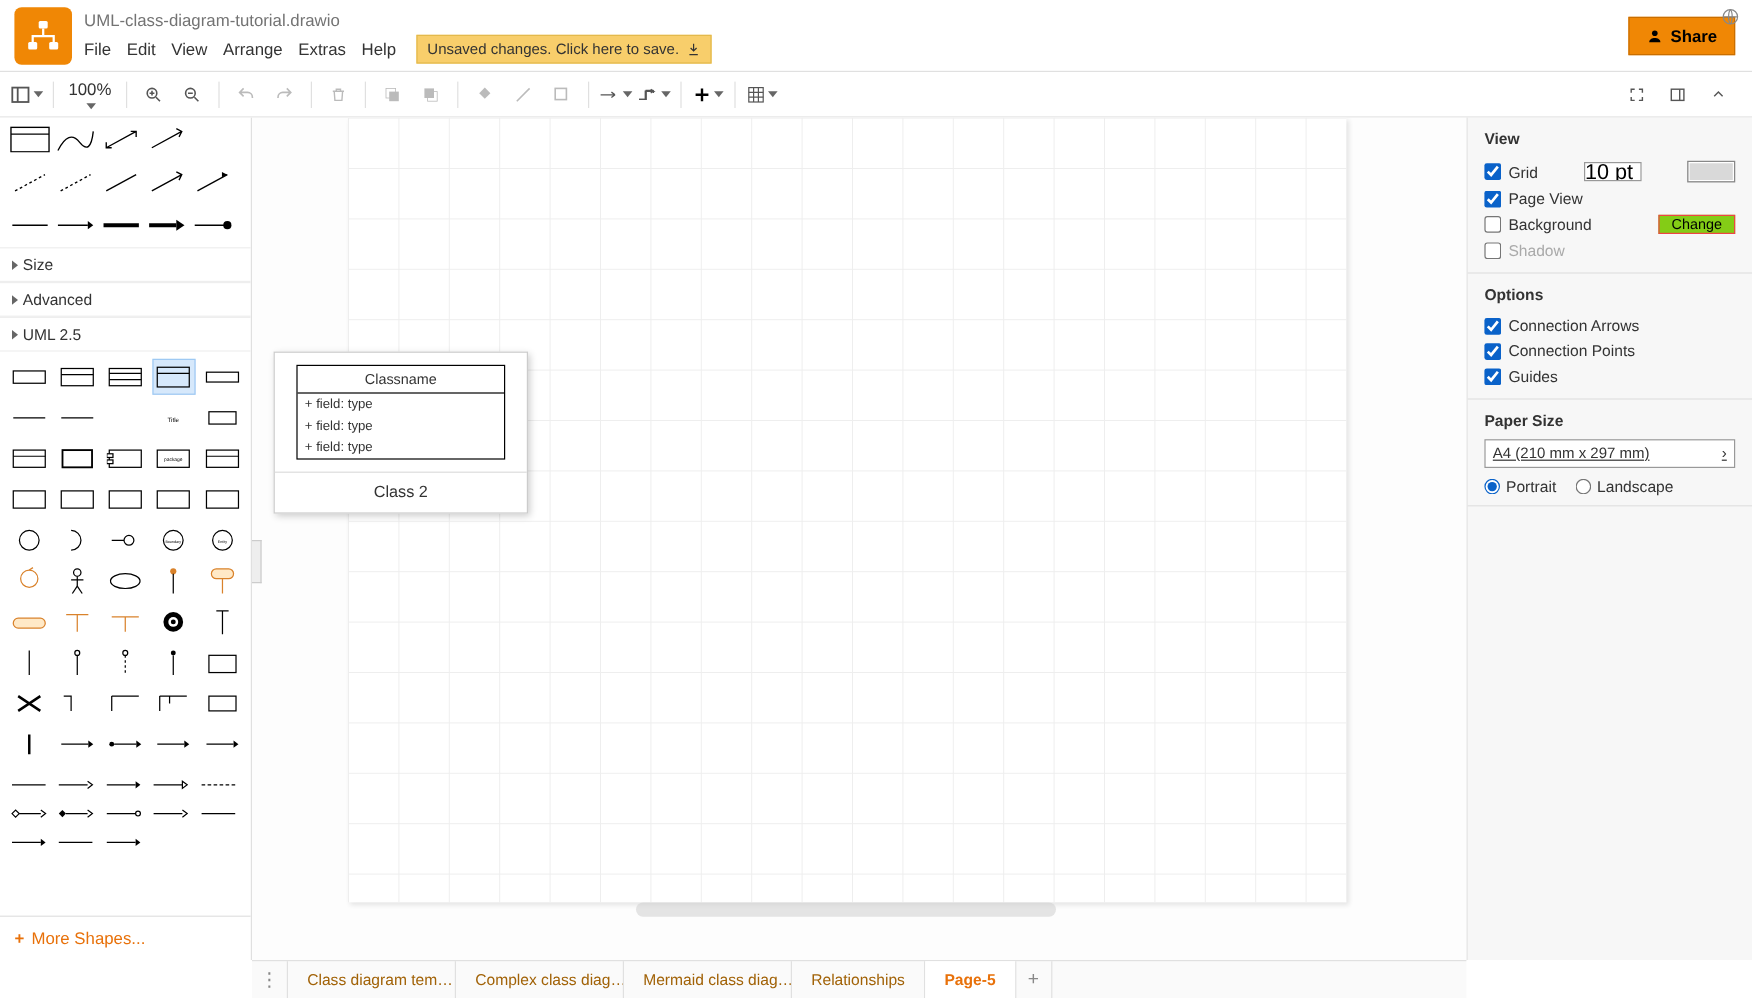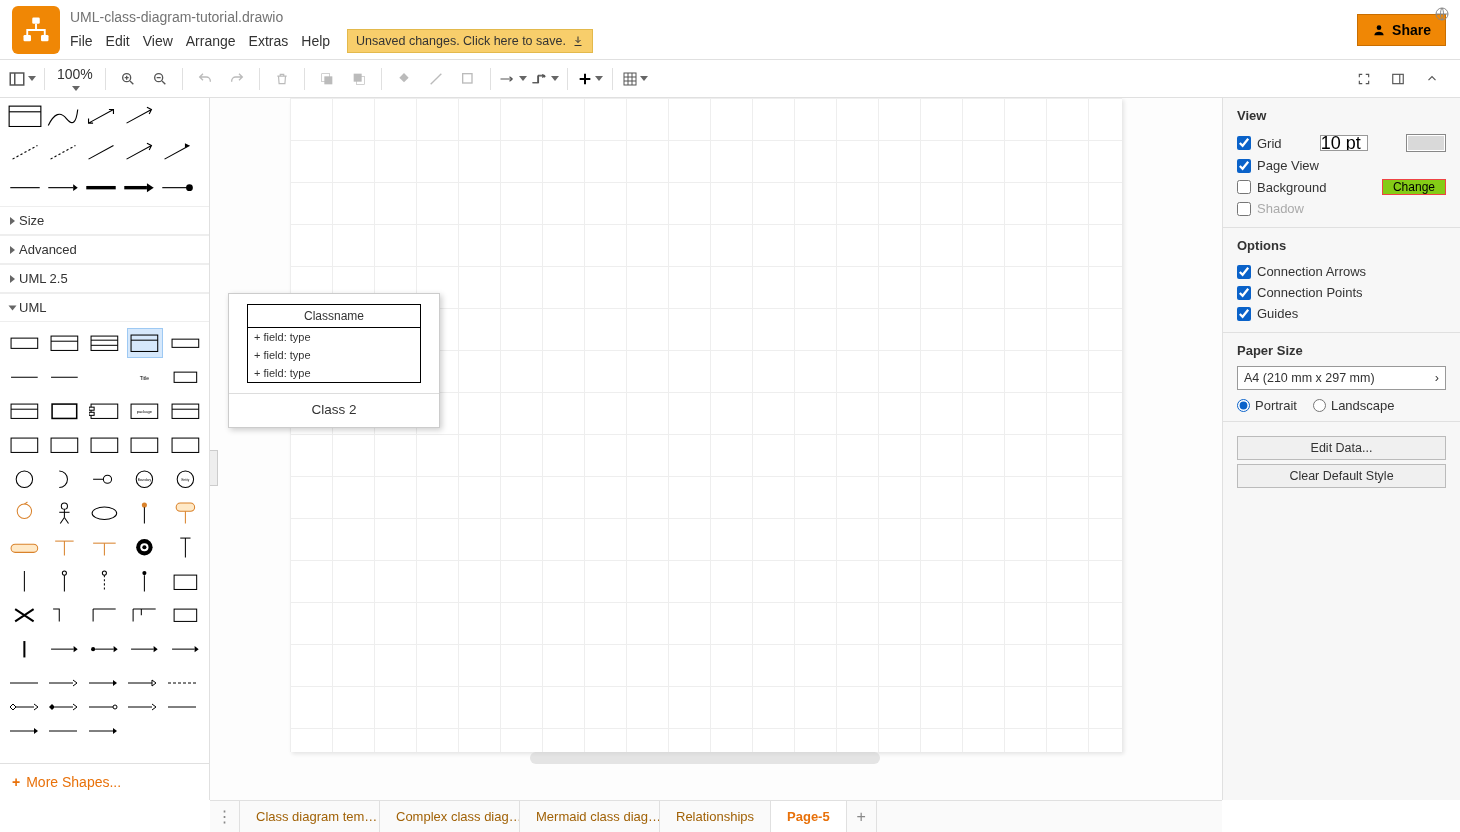--- a/index.html
+++ b/index.html
@@ -70,21 +70,21 @@
 .rp-tab { flex:1; text-align:center; line-height:36px; font-size:14px; color:#333; }
 .rp-tab.active { background:#f7f7f7; font-weight:600;}
 .rp-close { width:22px; background:#eee; color:#888; text-align:center; line-height:36px; font-size:14px;}
 .rp-section { padding: 10px 14px 8px 14px; border-bottom:1px solid #e0e0e0;}
 .rp-h { font-weight:600; font-size:13px; margin-bottom:8px; color:#333;}
 .rp-row { display:flex; align-items:center; gap:6px; padding:3px 0; font-size:13px; color:#333;}
 .rp-row input[type=checkbox]{ accent-color:#0a62c9; width:14px; height:14px;}
 .color-swatch { width:40px; height:18px; background:#d9d9d9; border:1px solid #888; margin-left:auto; box-shadow: inset 0 0 0 1px #fff;}
 .num-input { width:48px; height:16px; border:1px solid #999; text-align:left; font-size:18px; padding-right:2px; margin-left:auto;}
 .change-btn { border:1px solid #ef4444; background:#84cc16; padding:0 10px; font-size:12px; margin-left:auto;}
-.paper-select { width:100%; height:24px; border:1px solid #999; background:#fff; font-size:12.5px; padding:0 6px; display:flex; align-items:center; justify-content:space-between;}
+.paper-select { width:100%; height:24px; border:1px solid #999; background:#fff; font-size:12.5px; padding:0 6px; display:flex; align-items:center; justify-content:space-between;text-decoration:underline;}
 .radio-row { display:flex; gap:16px; padding-top:8px;}
 .radio-row label { display:flex; align-items:center; gap:5px; font-size:13px;}
 .radio-row input { accent-color:#0a62c9;}
 .wide-btn { width:100%; border:1px solid #bbb; background:#f0f0f0; padding:4px; font-size:12.5px; text-align:center; margin-top:4px;}
 
 
 .page-tabs { position:absolute; bottom:0; left:210px; right:238px; height:32px; border-top:1px solid #e0e0e0; background:#fafafa; display:flex; align-items:stretch;}
 .pt-menu { width:30px; display:flex; align-items:center; justify-content:center; border-right:1px solid #e0e0e0; color:#888;}
 .pt-tab { padding:0 16px; display:flex; align-items:center; font-size:13px; color:#a16207; border-right:1px solid #e0e0e0; max-width:140px; white-space:nowrap; overflow:hidden; text-overflow:ellipsis;}
 .pt-tab.active { background:#fff; color:#e8710a; font-weight:600;}
@@ -341,21 +341,20 @@
             <svg viewBox="0 0 30 10">
               <line x1="2" y1="5" x2="24" y2="5" stroke="#000"></line>
               <circle cx="26" cy="5" r="3" fill="#000"></circle>
             </svg>
           </div>
       </div>
 
       <div class="cat">Size</div>
       <div class="cat">Advanced</div>
       <div class="cat">UML 2.5</div>
-      <div class="cat open">UML</div>
 
       <div class="uml-grid">
 
         <div class="uml-cell">
             <svg viewBox="0 0 30 20">
               <rect x="2" y="5" width="26" height="10" fill="none" stroke="#000"></rect>
             </svg>
           </div>
         <div class="uml-cell">
             <svg viewBox="0 0 30 20">
@@ -792,24 +791,20 @@
         <label>
             <input type="radio" checked="" style="">
             <span>Portrait</span>
           </label>
         <label>
             <input type="radio" style="">
             <span>Landscape</span>
           </label>
       </div>
     </div>
-    <div class="rp-section" style="border-bottom:none;">
-      <div class="wide-btn">Edit Data...</div>
-      <div class="wide-btn">Clear Default Style</div>
-    </div>
   </div>
 </div>
 
 <div class="collapse-handle"></div>
 
 <div class="page-tabs">
   <div class="pt-menu">⋮</div>
   <div class="pt-tab">Class diagram tem…</div>
   <div class="pt-tab">Complex class diag…</div>
   <div class="pt-tab">Mermaid class diag…</div>

